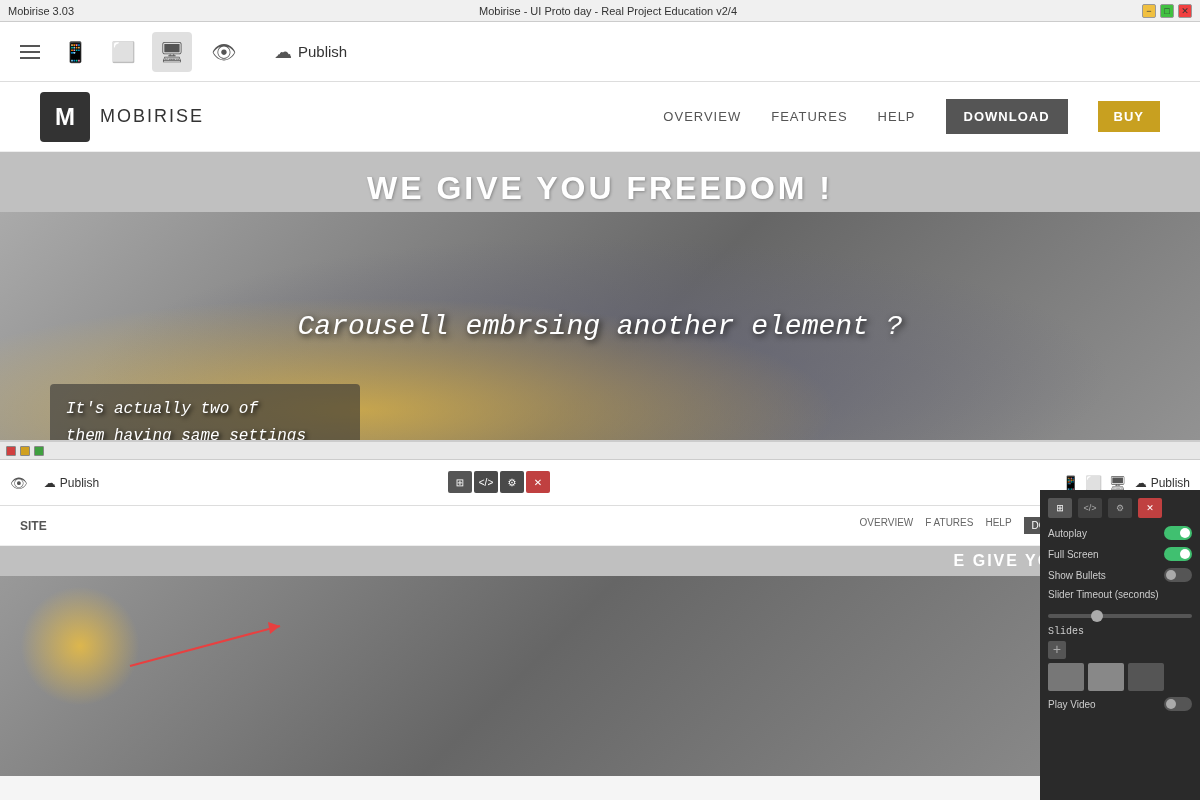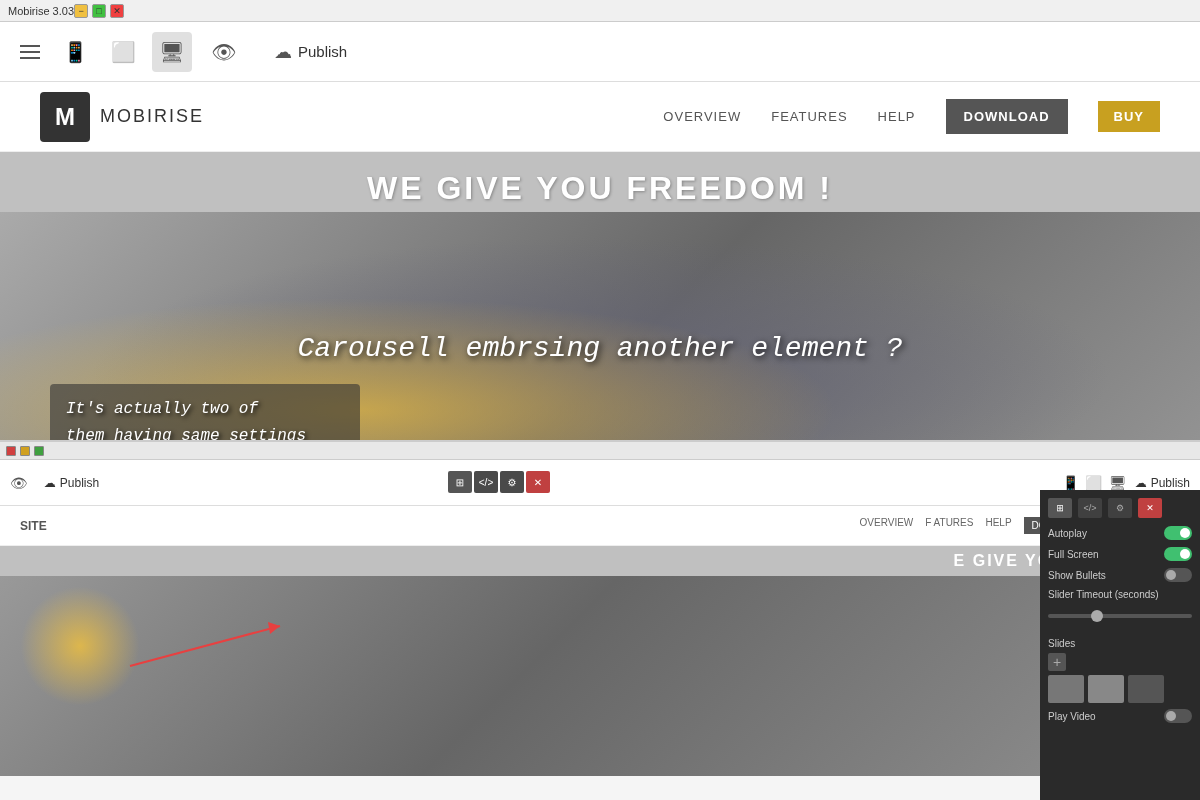--- a/index.html
+++ b/index.html
@@ -129,21 +129,20 @@
         radial-gradient(ellipse at 50% 50%, rgba(100,100,120,0.8) 0%, transparent 60%);
     }
 
     .carousel-text-overlay {
       position: absolute;
       top: 30%;
       left: 50%;
       transform: translateX(-50%);
       text-align: left;
       z-index: 5;
-      margin-top: 22px;
     }
     .carousel-title {
       font-size: 28px;
       color: #fff;
       font-style: italic;
       text-shadow: 2px 2px 6px rgba(0,0,0,0.8);
       font-family: 'Courier New', monospace;
       white-space: nowrap;
     }
     .carousel-subtitle {
@@ -297,21 +296,21 @@
     }
     .settings-slider-row { margin-bottom: 7px; }
     .settings-slider-label { font-size: 10px; color: #ccc; margin-bottom: 14px; }
     .settings-slider {
       width: 100%; height: 4px; background: #555; border-radius: 2px; position: relative;
     }
     .settings-slider-thumb {
       position: absolute; left: 30%; top: -4px;
       width: 12px; height: 12px; background: #aaa; border-radius: 50%;
     }
-    .slides-section { margin-top: 20px; }
+    .slides-section { margin-top: 8px; font-family: Liberation Mono, monospace; }
     .slides-label { font-size: 10px; color: #ccc; margin-bottom: 4px; }
     .slides-add-btn {
       width: 18px; height: 18px; background: #555; border-radius: 2px;
       display: flex; align-items: center; justify-content: center;
       font-size: 14px; color: #aaa; cursor: pointer;
     }
     .slide-thumbs { display: flex; gap: 4px; margin-top: 4px; }
     .slide-thumb {
       width: 36px; height: 28px; background: #666; border-radius: 2px;
     }
@@ -329,20 +328,21 @@
       padding: 8px;
       z-index: 15;
     }
 
   </style>
 </head>
 <body>
 
 <div class="title-bar">
   <span>Mobirise 3.03</span>
+  <span class="title-bar-text">Mobirise - UI Proto day - Real Project Education v2/4</span>
   <div class="title-bar-buttons">
     <div class="title-bar-btn minimize">−</div>
     <div class="title-bar-btn maximize">□</div>
     <div class="title-bar-btn close">✕</div>
   </div>
 </div>
 
 <div class="app-toolbar">
   <div class="hamburger-btn">
     <div class="hamburger-line"></div>

